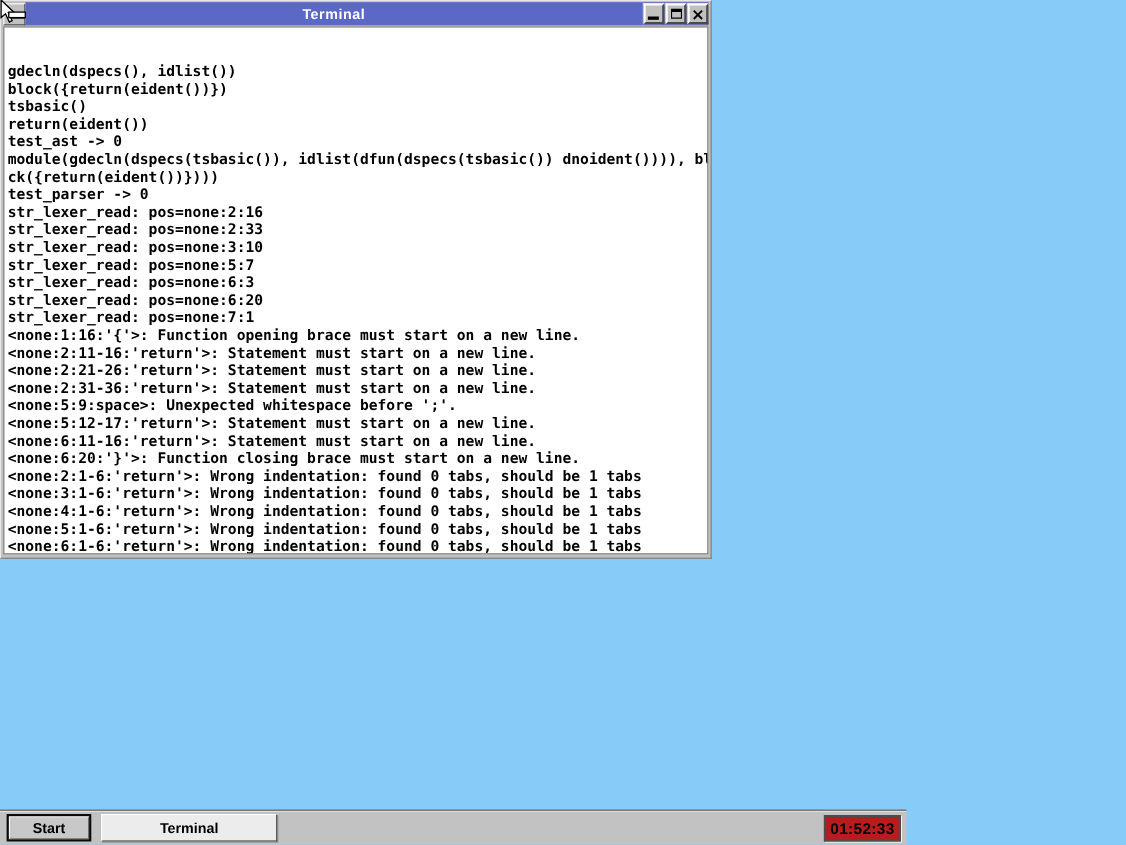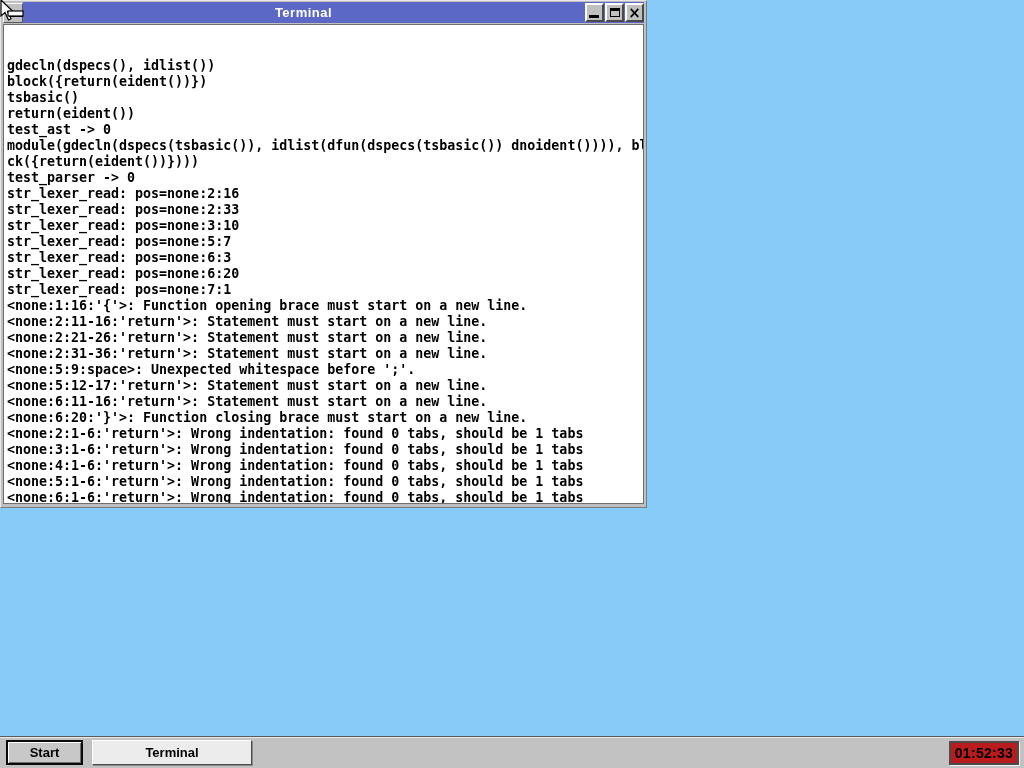--- a/index.html
+++ b/index.html
@@ -58,21 +58,21 @@
   }
   .term-content pre {
     font:inherit; white-space:pre; margin:0;
   }
 
   
   .cursor-svg { position:absolute; left:0; top:0; pointer-events:none; }
 
   
   .taskbar {
-    position:absolute; left:0; bottom:0; width:1024px; height:32px;
+    position:absolute; left:0; bottom:0; width:824px; height:32px;
     background:#c2c2c2;
     border-top:1px solid #5a5a5a;
     box-shadow: inset 0 1px 0 #e9e9e9;
     display:flex; align-items:center; padding-left:6px; gap:9px;
   }
   .start-btn {
     width:77px; height:25px;
     background:#c8c8c8; color:#000;
     border:2px solid #0a0a0a;
     box-shadow: inset 1px 1px 0 #ffffff, inset -1px -1px 0 #6e6e6e;

